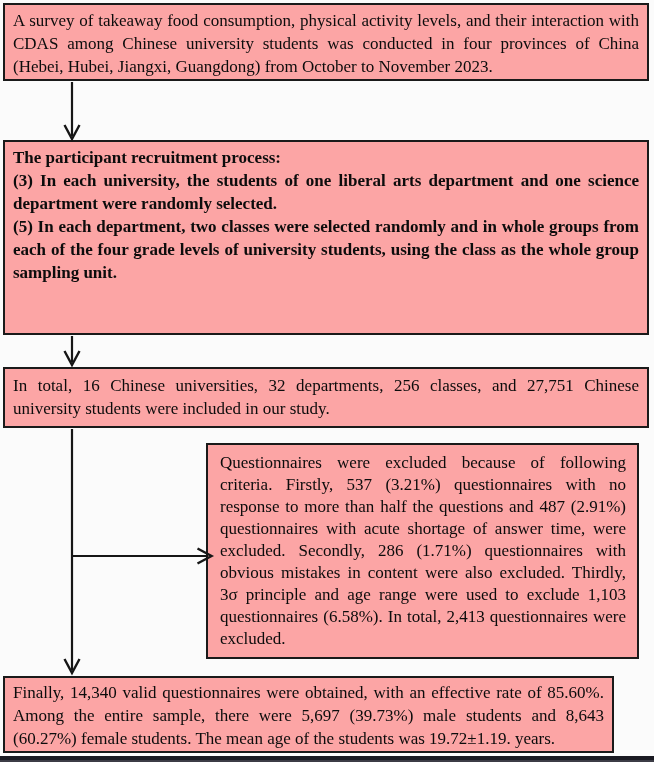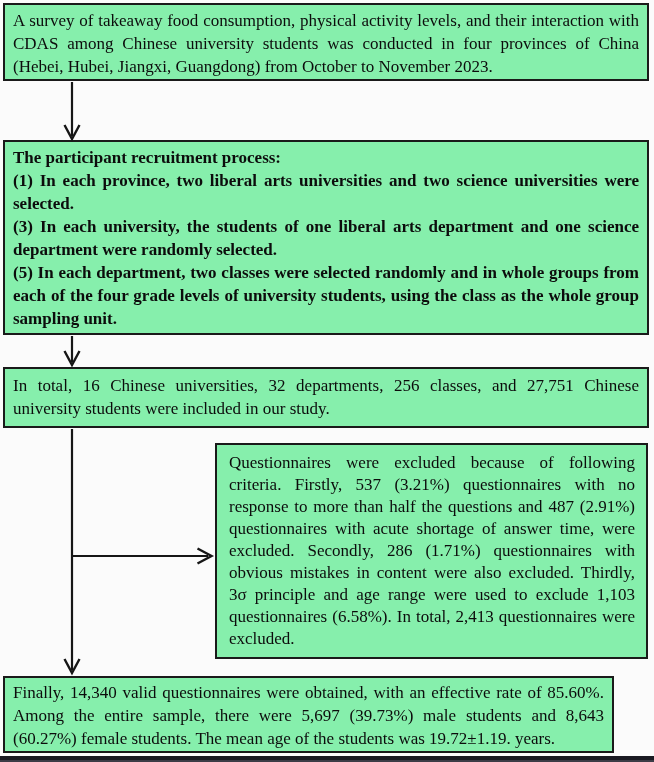--- a/index.html
+++ b/index.html
@@ -13,34 +13,34 @@
     height: 762px;
     background: #fbfbfb;
     overflow: hidden;
     font-family: "Liberation Serif", "DejaVu Serif", serif;
     color: #0c0c0c;
   }
   .fbox {
     position: absolute;
     box-sizing: border-box;
     border: 2px solid #1a1a1a;
-    background: #86efac;
+    background: #fca5a5;
     font-size: 17px;
     line-height: 23px;
     text-align: justify;
     text-justify: inter-word;
   }
   .fbox p {
     margin: 0;
     padding: 0;
   }
   #box-survey   { left: 3px;   top: 3px;   width: 646px; height: 78px;  padding: 4px 8px 4px 8px; }
   #box-recruit  { left: 3px;   top: 140px; width: 646px; height: 195px; padding: 4px 8px 4px 8px; font-weight: bold; }
   #box-totals   { left: 3px;   top: 367px; width: 646px; height: 61px;  padding: 5px 8px 4px 8px; }
-  #box-excluded { left: 215px; top: 443px; width: 433px; height: 216px; padding: 7px 11px 6px 12px; line-height: 22px; }
+  #box-excluded { left: 206px; top: 443px; width: 433px; height: 216px; padding: 7px 11px 6px 12px; line-height: 22px; }
   #box-final    { left: 3px;   top: 676px; width: 611px; height: 77px;  padding: 3px 8px 3px 8px; }
   #connectors {
     position: absolute;
     left: 0;
     top: 0;
     pointer-events: none;
   }
   .bottom-strip {
     position: absolute;
     left: 0;
@@ -52,21 +52,20 @@
 </style>
 </head>
 <body>
 
 <div class="canvas">
 
   <div class="fbox" id="box-survey">A survey of takeaway food consumption, physical activity levels, and their interaction with CDAS among Chinese university students was conducted in four provinces of China (Hebei, Hubei, Jiangxi, Guangdong) from October to November 2023.</div>
 
   <div class="fbox" id="box-recruit">
     <p>The participant recruitment process:</p>
-    <p>(1) In each province, two liberal arts universities and two science universities were selected.</p>
     <p>(3) In each university, the students of one liberal arts department and one science department were randomly selected.</p>
     <p>(5) In each department, two classes were selected randomly and in whole groups from each of the four grade levels of university students, using the class as the whole group sampling unit.</p>
   </div>
 
   <div class="fbox" id="box-totals">In total, 16 Chinese universities, 32 departments, 256 classes, and 27,751 Chinese university students were included in our study.</div>
 
   <div class="fbox" id="box-excluded">Questionnaires were excluded because of following criteria. Firstly, 537 (3.21%) questionnaires with no response to more than half the questions and 487 (2.91%) questionnaires with acute shortage of answer time, were excluded. Secondly, 286 (1.71%) questionnaires with obvious mistakes in content were also excluded. Thirdly, 3σ principle and age range were used to exclude 1,103 questionnaires (6.58%). In total, 2,413 questionnaires were excluded.</div>
 
   <div class="fbox" id="box-final">Finally, 14,340 valid questionnaires were obtained, with an effective rate of 85.60%. Among the entire sample, there were 5,697 (39.73%) male students and 8,643 (60.27%) female students. The mean age of the students was 19.72±1.19. years.</div>
 

